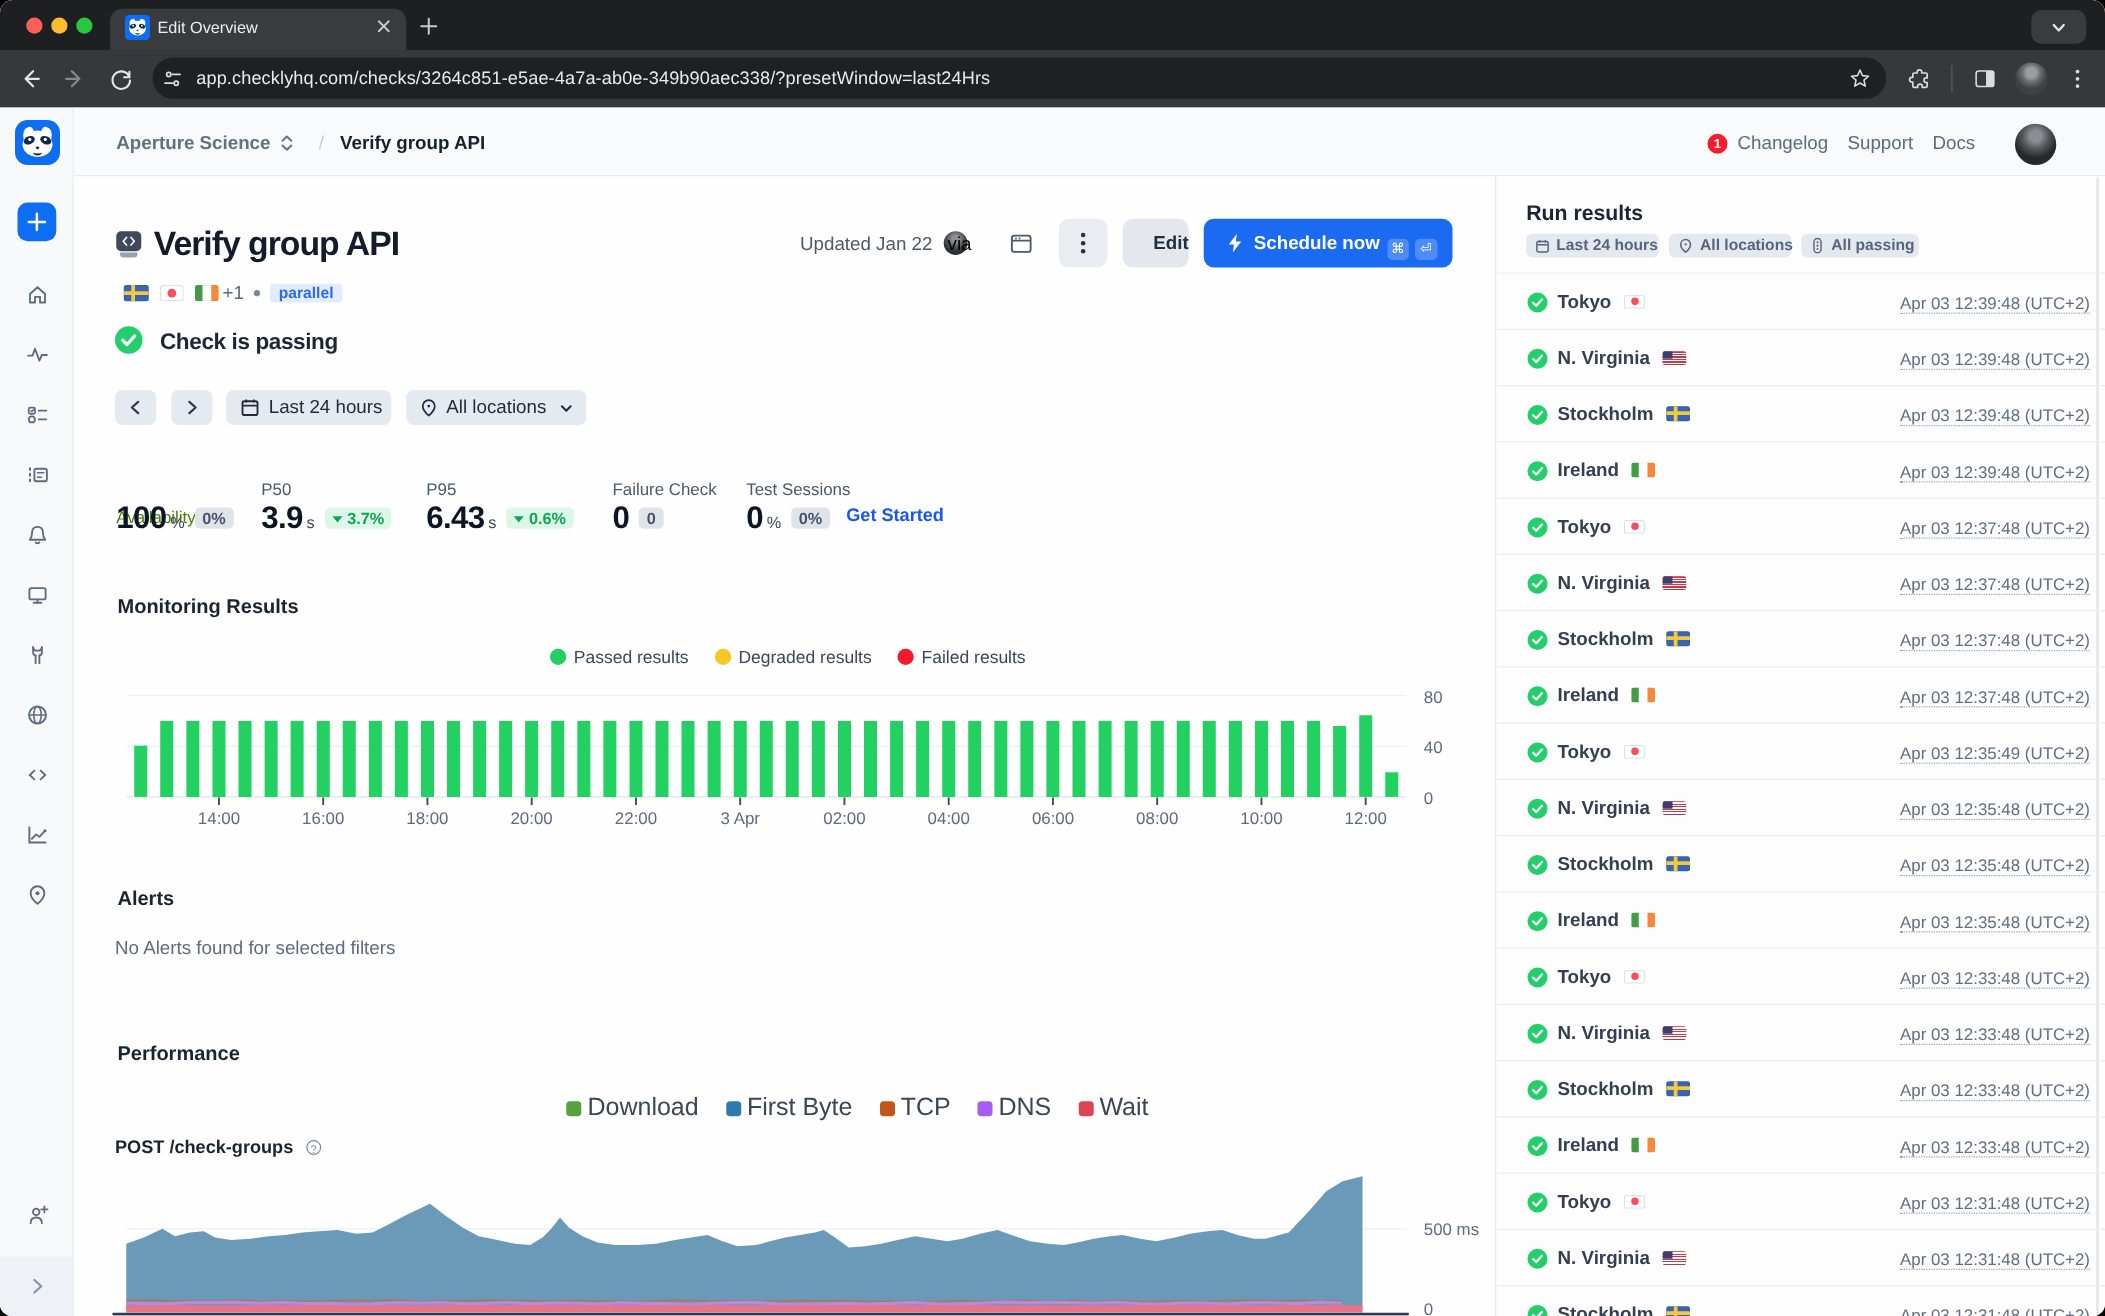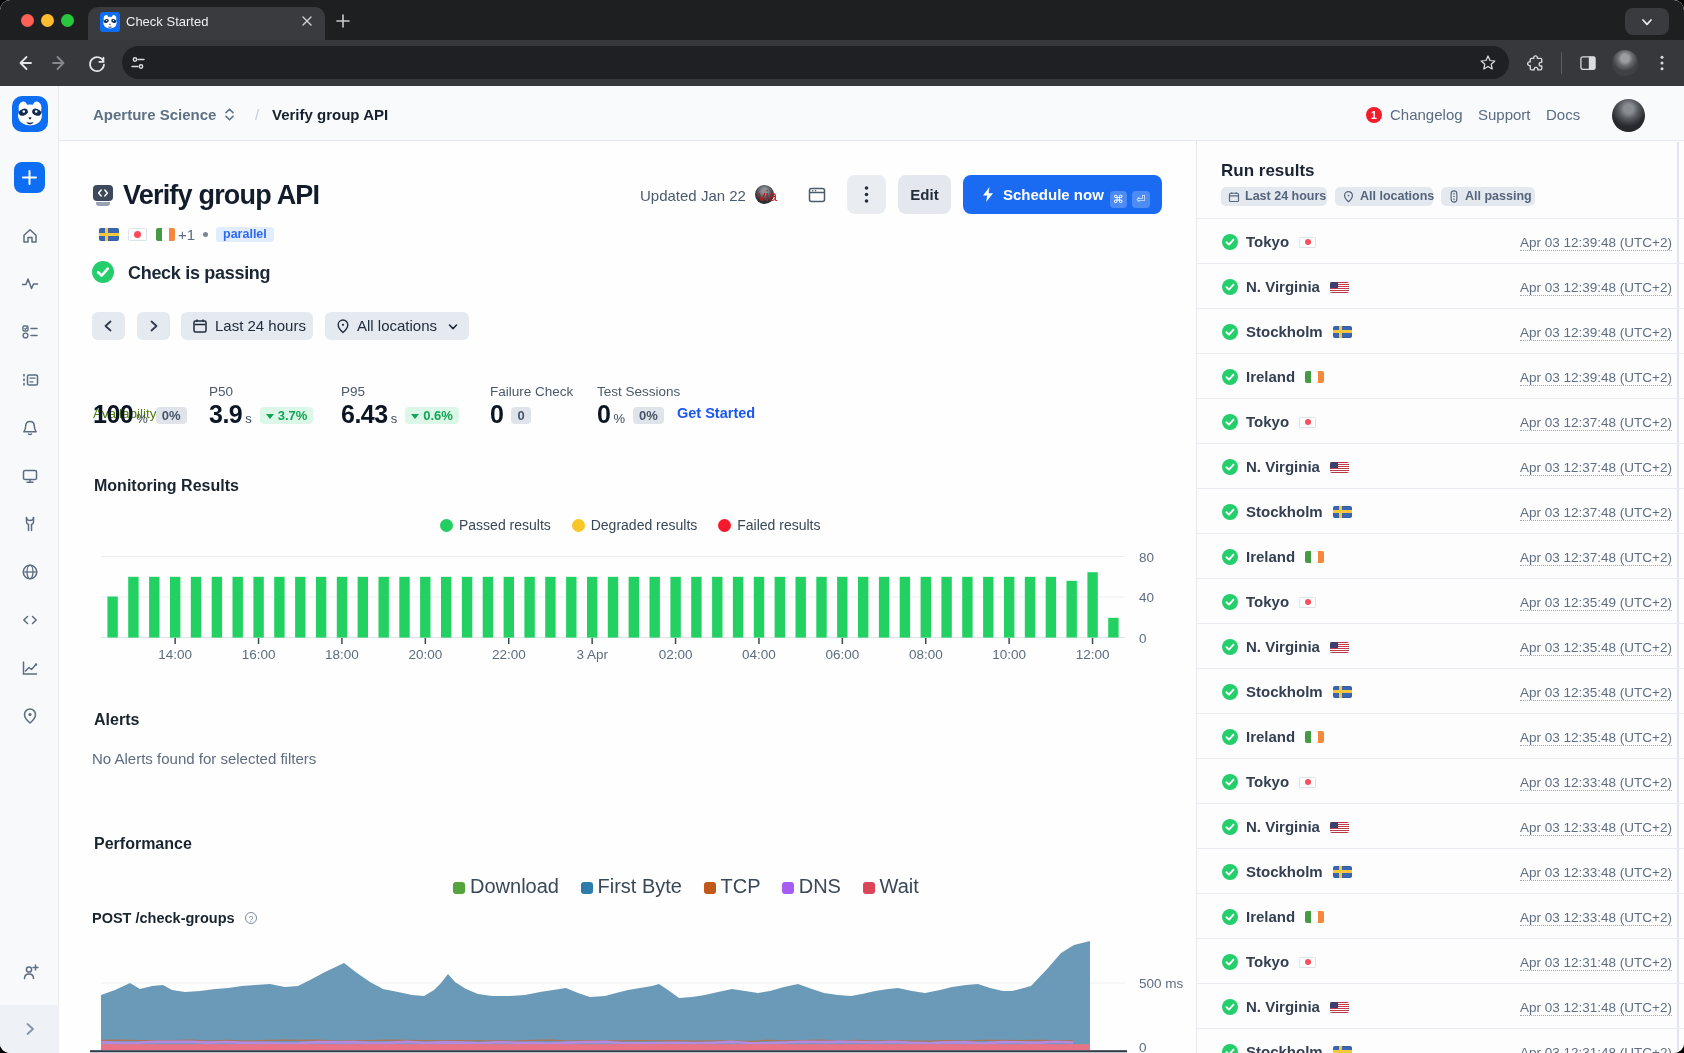--- a/index.html
+++ b/index.html
@@ -18,21 +18,21 @@
 <rect x="0" y="0" width="36" height="36" rx="6" fill="#0d6ef4"></rect>
 <path d="M7 16 Q5.2 7 10.8 5.6 Q13.6 4.9 15 8.8 Q18 8.1 21 8.8 Q22.4 4.9 25.2 5.6 Q30.8 7 29 16 Q30.6 18.6 29.6 22 Q28 28.6 18 29.6 Q8 28.6 6.4 22 Q5.4 18.6 7 16 Z" fill="#fff"></path>
 <ellipse cx="11.4" cy="16.2" rx="4.6" ry="3.2" transform="rotate(-22 11.4 16.2)" fill="#12294e"></ellipse>
 <ellipse cx="24.6" cy="16.2" rx="4.6" ry="3.2" transform="rotate(22 24.6 16.2)" fill="#12294e"></ellipse>
 <circle cx="11.8" cy="15.5" r="1.3" fill="#fff"></circle>
 <circle cx="24.2" cy="15.5" r="1.3" fill="#fff"></circle>
 <path d="M16.4 21.6 Q18 20.8 19.6 21.6 Q18.9 23.5 18 23.5 Q17.1 23.5 16.4 21.6 Z" fill="#12294e"></path>
 <path d="M14.2 26 Q18 27.4 21.8 26 Q20.6 28.4 18 28.4 Q15.4 28.4 14.2 26 Z" fill="#12294e"></path>
 </svg>
       </div>
-  <div style="position:absolute;left:126px;top:14px;color:#eceef0;font-size:13px;">Check Started</div>
+  <div style="position:absolute;left:126px;top:14px;color:#eceef0;font-size:13px;">Edit Overview</div>
   <svg style="position:absolute;left:300px;top:14px;" width="14" height="14" viewBox="0 0 14 14">
         <path d="M3 3 L11 11 M11 3 L3 11" stroke="#c9cbce" stroke-width="1.5" stroke-linecap="round"></path>
       </svg>
   <svg style="position:absolute;left:336px;top:14px;" width="14" height="14" viewBox="0 0 14 14">
         <path d="M7 1 L7 13 M1 7 L13 7" stroke="#c9cbce" stroke-width="1.6" stroke-linecap="round"></path>
       </svg>
   <div style="position:absolute;left:1625px;top:8px;width:44px;height:27px;background:#3a3b3e;border-radius:8px;"></div>
   <svg style="position:absolute;left:1640px;top:15px;" width="14" height="14" viewBox="0 0 14 14">
         <path d="M3 5 L7 9.4 L11 5" stroke="#e6e8ea" stroke-width="1.8" fill="none" stroke-linecap="round" stroke-linejoin="round"></path>
       </svg>
@@ -46,20 +46,21 @@
       </svg>
   <svg style="position:absolute;left:87px;top:53px;" width="20" height="20" viewBox="0 0 20 20">
         <path d="M16.5 8.5 A7 7 0 1 0 17 11.5 M16.5 4.5 L16.5 8.8 L12.2 8.8" stroke="#e3e5e8" stroke-width="1.7" fill="none" stroke-linecap="round"></path>
       </svg>
   <div style="position:absolute;left:122px;top:46px;width:1387px;height:33px;background:#1f2023;border-radius:17px;"></div>
   <svg style="position:absolute;left:130px;top:55px;" width="16" height="16" viewBox="0 0 16 16">
         <circle cx="5" cy="4.5" r="1.7" stroke="#dadce0" stroke-width="1.4" fill="none"></circle>
         <path d="M8 4.5 L14 4.5 M2 11.5 L8 11.5" stroke="#dadce0" stroke-width="1.4" stroke-linecap="round"></path>
         <circle cx="11" cy="11.5" r="1.7" stroke="#dadce0" stroke-width="1.4" fill="none"></circle>
       </svg>
+  <div style="position:absolute;left:157px;top:55px;color:#e8eaed;font-size:14.5px;letter-spacing:0.1px;">app.checklyhq.com/checks/3264c851-e5ae-4a7a-ab0e-349b90aec338/?presetWindow=last24Hrs</div>
   <svg style="position:absolute;left:1478px;top:53px;" width="20" height="20" viewBox="0 0 24 24">
         <path d="M12 3.6 L14.4 9 L20.2 9.6 L15.8 13.4 L17.1 19.1 L12 16.1 L6.9 19.1 L8.2 13.4 L3.8 9.6 L9.6 9 Z" stroke="#dadce0" stroke-width="1.5" fill="none" stroke-linejoin="round"></path>
       </svg>
   <svg style="position:absolute;left:1526px;top:53px;" width="20" height="20" viewBox="0 0 24 24">
         <path d="M9.3 5.6 a2.2 2.2 0 0 1 4.4 0 v0.9 h3.8 a1.4 1.4 0 0 1 1.4 1.4 v3.3 h-0.9 a2.2 2.2 0 0 0 0 4.4 h0.9 v3.3 a1.4 1.4 0 0 1 -1.4 1.4 h-3.3 v-0.9 a2.2 2.2 0 0 0 -4.4 0 v0.9 H6.5 a1.4 1.4 0 0 1 -1.4 -1.4 v-3.8 h-0.9 a2.2 2.2 0 0 1 0 -4.4 h0.9 V7.9 a1.4 1.4 0 0 1 1.4 -1.4 h2.8 Z" stroke="#dadce0" stroke-width="1.6" fill="none" stroke-linejoin="round"></path>
       </svg>
   <div style="position:absolute;left:1561px;top:52px;width:1px;height:22px;background:#5a5c5f;"></div>
   <svg style="position:absolute;left:1578px;top:53px;" width="20" height="20" viewBox="0 0 24 24">
         <rect x="3.5" y="4.5" width="17" height="15" rx="2.5" stroke="#dadce0" stroke-width="1.5" fill="none"></rect>
         <rect x="13" y="4.5" width="7.5" height="15" fill="#dadce0"></rect>
@@ -358,34 +359,34 @@
 
 <div style="position:absolute;left:93px;top:185px;width:20px;height:16px;background:#3e4a5b;border-radius:4px;">
 <svg width="20" height="16" viewBox="0 0 20 16">
             <path d="M8.2 5 L5.6 8 L8.2 11 M11.8 5 L14.4 8 L11.8 11" stroke="#fff" stroke-width="1.4" fill="none" stroke-linecap="round" stroke-linejoin="round"></path>
           </svg></div>
 <div style="position:absolute;left:96px;top:202px;width:14px;height:3.5px;background:#96a2b2;border-radius:0 0 3px 3px;"></div>
 <div style="position:absolute;left:123px;top:180px;font-size:27px;font-weight:700;color:#131c2b;letter-spacing:-0.8px;">Verify group API</div>
 
 <div style="position:absolute;left:640px;top:187px;font-size:15px;color:#4c5a6d;">Updated Jan 22</div>
 <div style="position:absolute;left:755px;top:185px;width:19px;height:19px;border-radius:50%;background:radial-gradient(circle at 50% 32%,#8d9095 0 18%,#5a5d62 38%,#2e3034 64% 100%);"></div>
-<div style="position:absolute;left:758px;top:187px;font-size:15px;color:#b91c1c;">via</div>
+<div style="position:absolute;left:758px;top:187px;font-size:15px;color:#000000;">via</div>
 <svg style="position:absolute;left:808px;top:186px;" width="18" height="18" viewBox="0 0 18 18">
           <rect x="1.5" y="2.5" width="15" height="13" rx="2" stroke="#4c5a6d" stroke-width="1.5" fill="none"></rect>
           <path d="M1.5 6.5 L16.5 6.5 M4.2 4.6 L5.4 4.6 M7 4.6 L8.2 4.6" stroke="#4c5a6d" stroke-width="1.4"></path>
         </svg>
 
 <div style="position:absolute;left:847px;top:175px;width:39px;height:39px;border-radius:8px;background:#e9edf2;">
   <svg width="39" height="39" viewBox="0 0 39 39">
             <circle cx="19.5" cy="13" r="1.8" fill="#27303f"></circle>
             <circle cx="19.5" cy="19.5" r="1.8" fill="#27303f"></circle>
             <circle cx="19.5" cy="26" r="1.8" fill="#27303f"></circle>
           </svg>
 </div>
-<div style="position:absolute;left:898px;top:175px;width:53px;height:39px;border-radius:8px;background:#e4e8ee;text-align:center;line-height:39px;font-size:15px;font-weight:600;color:#242f3e;">Edit</div>
+<div style="position:absolute;left:898px;top:175px;width:53px;height:39px;border-radius:8px;background:#e4e8ee;text-align:right;line-height:39px;font-size:15px;font-weight:600;color:#242f3e;">Edit</div>
 <div style="position:absolute;left:963px;top:175px;width:199px;height:39px;border-radius:8px;background:#1b6bf2;color:#fff;line-height:39px;">
   <svg style="position:absolute;left:18px;top:11px;" width="14" height="17" viewBox="0 0 14 17">
             <path d="M8.5 1 L2 9.5 L6.2 9.5 L5.2 16 L12 7.2 L7.6 7.2 Z" fill="#fff"></path>
           </svg>
   <span style="margin-left:40px;font-size:15px;font-weight:600;">Schedule now</span><span style="display:inline-block;width:17px;height:17px;background:rgba(255,255,255,0.22);border-radius:4px;margin-left:6px;vertical-align:-3px;text-align:center;line-height:17px;font-size:11px;">⌘</span><span style="display:inline-block;width:18px;height:17px;background:rgba(255,255,255,0.22);border-radius:4px;margin-left:5px;vertical-align:-3px;text-align:center;line-height:17px;font-size:11px;">⏎</span>
 </div>
 
 <div style="width:20px;height:13px;border-radius:2px;position:absolute;left:99px;top:228px;background:#3965b2;overflow:hidden;box-shadow:0 0 0 1px rgba(0,0,0,0.06) inset;">
           <div style="position:absolute;left:6px;top:0;width:3px;height:13px;background:#f6c83d;"></div>
           <div style="position:absolute;left:0;top:5px;width:20px;height:3px;background:#f6c83d;"></div>

